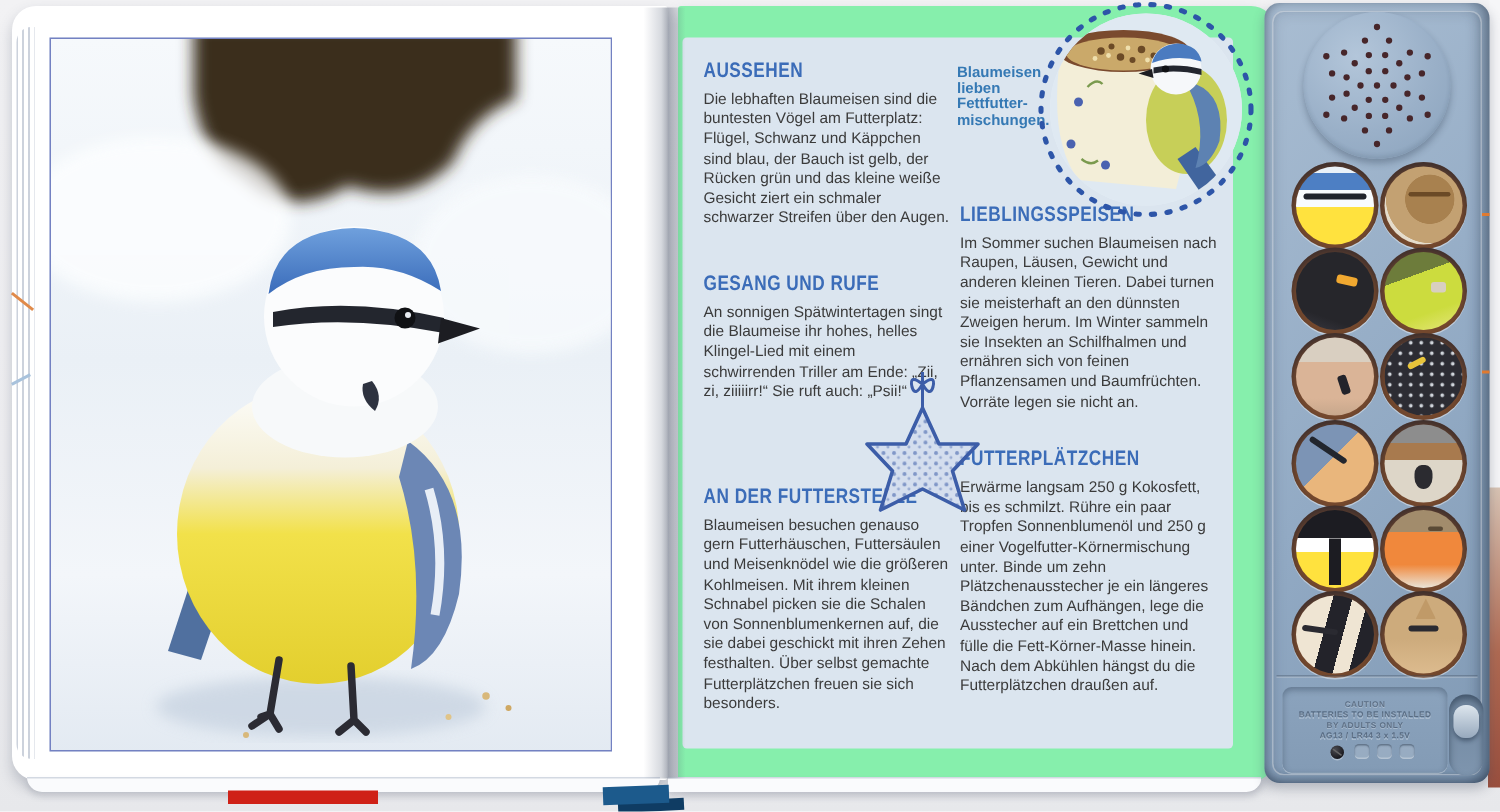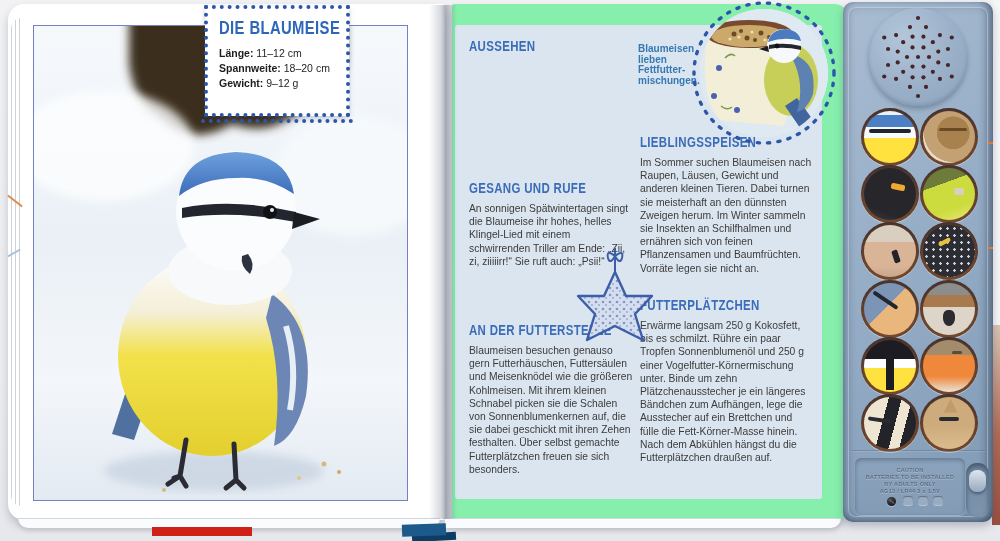--- a/index.html
+++ b/index.html
@@ -172,39 +172,28 @@
       <path d="M152,414 L146,450 M146,450 L134,458 M146,450 L152,460 M146,450 L140,452" stroke="#2b2b33" stroke-width="5" fill="none" stroke-linecap="round"></path>
       <path d="M200,418 L202,454 M202,454 L192,462 M202,454 L210,462" stroke="#2b2b33" stroke-width="5" fill="none" stroke-linecap="round"></path>
 
       <circle cx="290" cy="438" r="2.5" fill="#d8b87a"></circle>
         <circle cx="305" cy="446" r="2" fill="#cfa863"></circle>
       <circle cx="265" cy="452" r="2" fill="#e0c488"></circle>
         <circle cx="130" cy="464" r="2" fill="#d8b87a"></circle>
     </svg>
   </div>
 
-  <div class="card">
-    <h1>DIE BLAUMEISE</h1>
-    <div class="stat">
-      <b>Länge:</b> <span>11–12 cm</span>
-    </div>
-    <div class="stat">
-      <b>Spannweite:</b> <span>18–20 cm</span>
-    </div>
-    <div class="stat">
-      <b>Gewicht:</b> <span>9–12 g</span>
-    </div>
-  </div>
 </div>
 
 <div class="page-right">
   <div class="panel"></div>
 
   <div class="sec" style="left:17px;top:34px;width:164px">
     <h3>AUSSEHEN</h3>
+    <p>Die lebhaften Blaumeisen sind die buntesten Vögel am Futterplatz: Flügel, Schwanz und Käppchen sind blau, der Bauch ist gelb, der Rücken grün und das kleine weiße Gesicht ziert ein schmaler schwarzer Streifen über den Augen.</p>
   </div>
   <div class="sec" style="left:17px;top:176px;width:164px">
     <h3>GESANG UND RUFE</h3>
     <p>An sonnigen Spätwintertagen singt die Blaumeise ihr hohes, helles Klingel-Lied mit einem schwirrenden Triller am Ende: „Zii, zi, ziiiiirr!“ Sie ruft auch: „Psii!“</p>
   </div>
   <div class="sec" style="left:17px;top:318px;width:164px">
     <h3>AN DER FUTTERSTELLE</h3>
     <p>Blaumeisen besuchen genauso gern Futterhäuschen, Futtersäulen und Meisenknödel wie die größeren Kohlmeisen. Mit ihrem kleinen Schnabel picken sie die Schalen von Sonnenblumenkernen auf, die sie dabei geschickt mit ihren Zehen festhalten. Über selbst gemachte Futterplätzchen freuen sie sich besonders.</p>
   </div>
   <div class="sec" style="left:188px;top:130px;width:172px">

